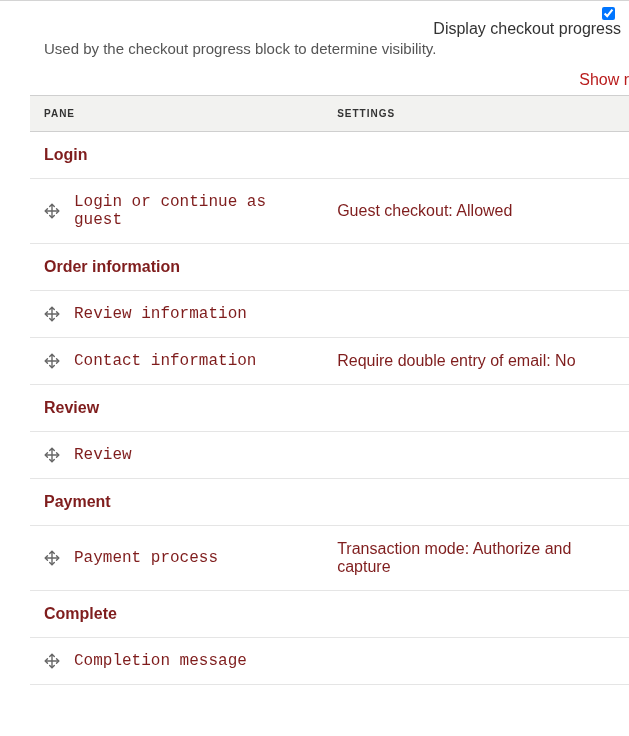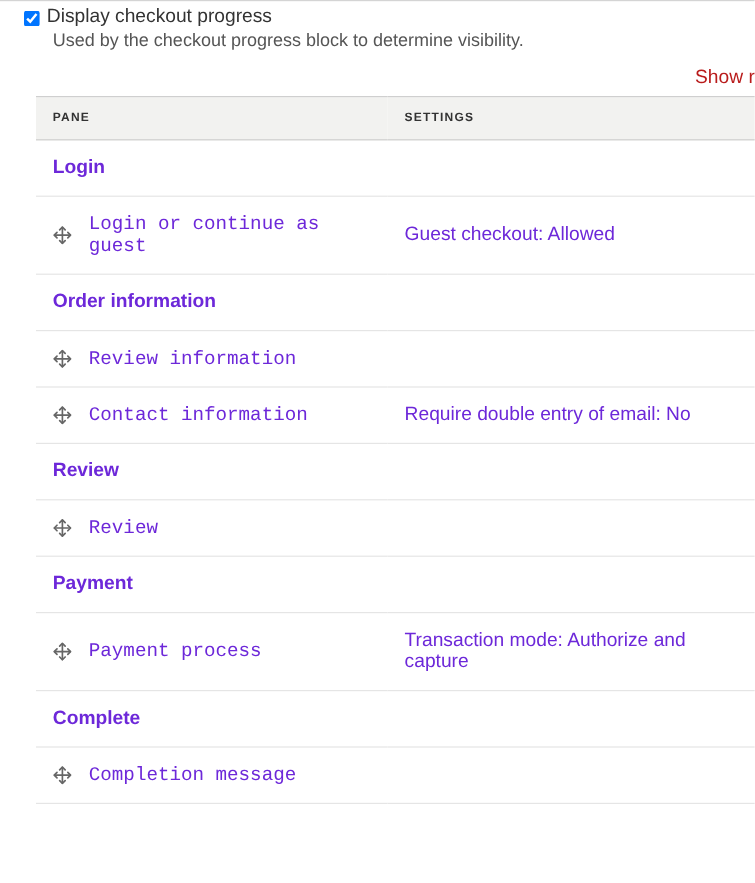--- a/index.html
+++ b/index.html
@@ -10,23 +10,24 @@
     font-size: 15px;
     color: #222;
     background: #fff;
   }
   .page {
     width: 629px;
     padding: 0 0 18px 0;
   }
   .checkbox-row {
     display: flex;
-    align-items: center;
+    align-items: flex-end;
     padding: 4px 8px 0 36px;
     border-top: 1px solid #d4d4d4;
+    flex-direction: column;
   }
   .checkbox-row input[type="checkbox"] {
     margin: 2px 6px 0 -16px;
   }
   .checkbox-row label {
     font-size: 16px;
     color: #333;
   }
   .checkbox-desc {
     padding: 2px 8px 14px 44px;
@@ -57,21 +58,21 @@
     font-weight: 700;
     letter-spacing: 1px;
     font-size: 10px;
     color: #333;
   }
   table.panes tbody td {
     padding: 14px 14px;
     border-bottom: 1px solid #e5e5e5;
     vertical-align: middle;
     font-size: 16px;
-    color: #6d28d9;
+    color: #7f1d1d;
   }
   tr.group-row td {
     font-weight: 700;
     font-size: 17px;
     padding-top: 18px;
     padding-bottom: 14px;
   }
   tr.pane-row td.pane-cell {
     padding-left: 14px;
   }

